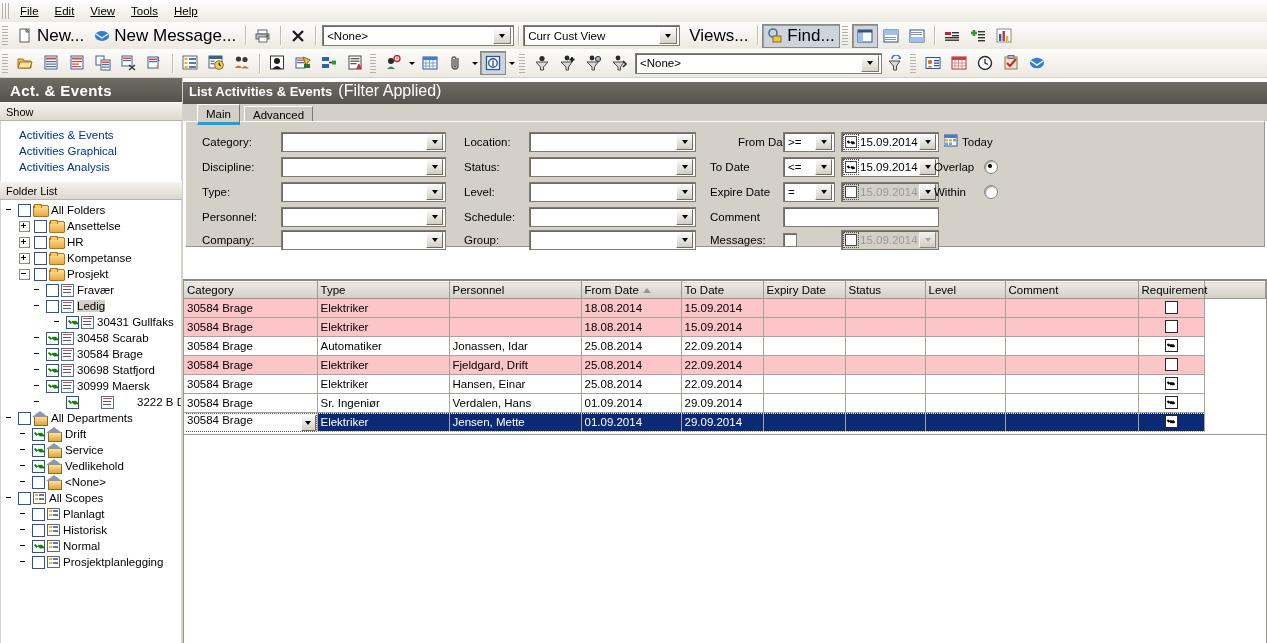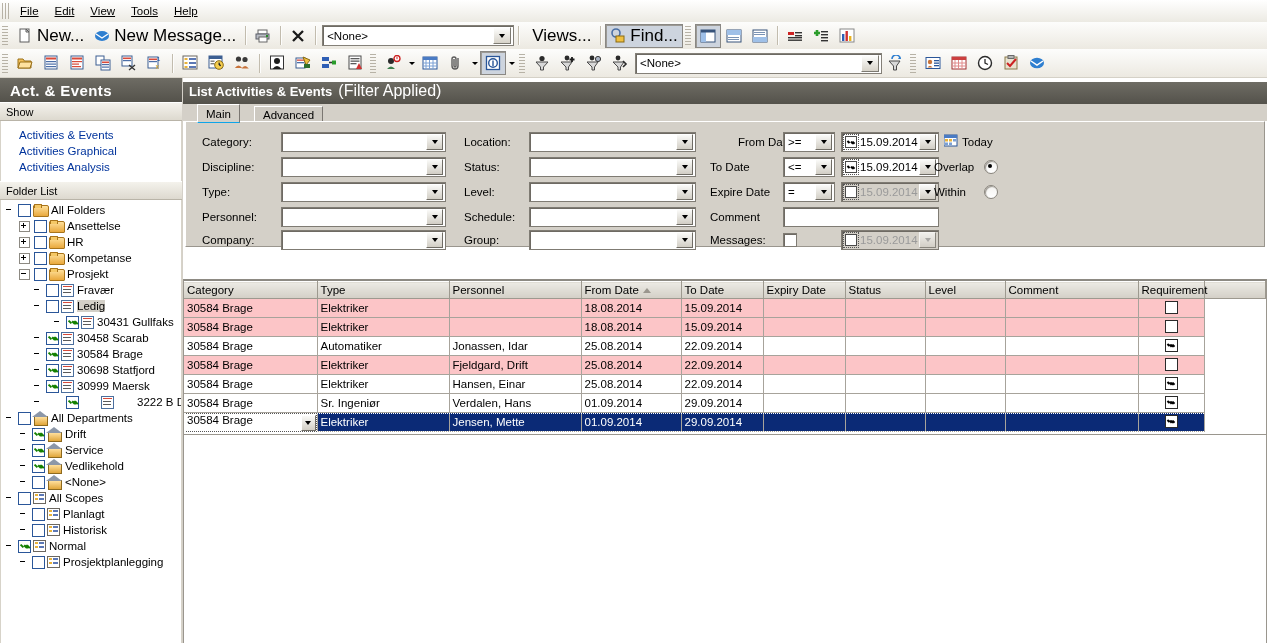--- a/index.html
+++ b/index.html
@@ -105,21 +105,21 @@
   .main{position:absolute;left:183px;top:82px;width:1084px;height:561px;background:#fff;}
   .main-title{height:22px;background:linear-gradient(#6e6c64,#54524b);color:#fff;
     display:flex;align-items:baseline;padding-left:6px;}
   .main-title .t1{font-size:13px;font-weight:bold;}
   .main-title .t2{font-size:16px;margin-left:6px;font-weight:normal;}
 
   .tabstrip{position:relative;height:17px;background:#d4d0c8;padding-left:14px;}
   .tab{position:absolute;top:2px;height:15px;padding:0 8px;font-size:11.5px;
     background:#d4d0c8;border:1px solid #fff;border-right-color:#7b7772;border-bottom:none;
     display:flex;align-items:center;cursor:default;}
-  .tab.active{top:0;height:17px;background:#d4d0c8;z-index:2;border-bottom:1px solid #0ea5e9;}
+  .tab.active{top:0;height:17px;background:#d4d0c8;z-index:2;border-bottom:3px solid #0ea5e9;}
   .tab.inactive{background:#cdc9c1;}
 
   .filterbox{background:#d4d0c8;border:1px solid #fff;border-right-color:#9a968e;
     border-bottom-color:#9a968e;height:124px;position:relative;margin:0 2px;}
   .flabel{position:absolute;font-size:11.5px;color:#000;}
   .fcombo{position:absolute;height:18px;background:#fff;
     border:1px solid #7f7b73;box-shadow:inset 1px 1px 0 #6e6a63;
     display:flex;align-items:center;justify-content:flex-end;}
   .fcombo .arrow{width:15px;height:14px;margin-right:2px;
     background:linear-gradient(#fafaf8,#d2cec5);border:1px solid #fff;
@@ -239,20 +239,26 @@
     <div class="tb-sep"></div>
 
     <div class="tb-combo" style="width:190px;margin-left:2px;">
       <span class="val">&lt;None&gt;</span>
       <span class="arrow">
           <i class="caret"></i>
         </span>
     </div>
     <div class="tb-sep"></div>
 
+    <div class="tb-combo" style="width:155px;">
+      <span class="val">Curr Cust View</span>
+      <span class="arrow">
+          <i class="caret"></i>
+        </span>
+    </div>
 
     <div class="tb-btn">
       <span class="tb-label" style="text-decoration:none;">Views...</span>
     </div>
     <div class="tb-sep"></div>
 
     <div class="tb-btn pressed">
       <span class="ico">
         <svg width="16" height="16">
             <circle cx="6" cy="5" r="4" fill="none" stroke="#4a6fa5" stroke-width="1.6"></circle>
@@ -751,21 +757,21 @@
           <span class="cbx"></span>
           <span class="i-scope"></span>
           <span class="tlabel">Planlagt</span>
         </div>
         <div class="tnode" style="padding-left: 18px;">
           <span class="expander none"></span>
           <span class="cbx"></span>
           <span class="i-scope"></span>
           <span class="tlabel">Historisk</span>
         </div>
-        <div class="tnode" style="padding-left: 4px;">
+        <div class="tnode" style="padding-left: 18px;">
           <span class="expander none"></span>
           <span class="cbx on"></span>
           <span class="i-scope"></span>
           <span class="tlabel">Normal</span>
         </div>
         <div class="tnode" style="padding-left: 18px;">
           <span class="expander none"></span>
           <span class="cbx"></span>
           <span class="i-scope"></span>
           <span class="tlabel">Prosjektplanlegging</span>
@@ -777,21 +783,21 @@
   <div class="main">
     <div class="main-title">
       <span class="t1">List Activities &amp; Events</span>
       <span class="t2">(Filter Applied)</span>
     </div>
 
     <div class="tabstrip">
       <div class="tab active" style="left:14px;">
         <span>Main</span>
       </div>
-      <div class="tab inactive" style="left:71px;">
+      <div class="tab inactive" style="left:61px;">
         <span>Advanced</span>
       </div>
     </div>
 
     <div class="filterbox">
 
       <div class="flabel" style="left:16px;top:14px;">Category:</div>
       <div class="flabel" style="left:16px;top:39px;">Discipline:</div>
       <div class="flabel" style="left:16px;top:64px;">Type:</div>
       <div class="flabel" style="left:16px;top:89px;">Personnel:</div>

